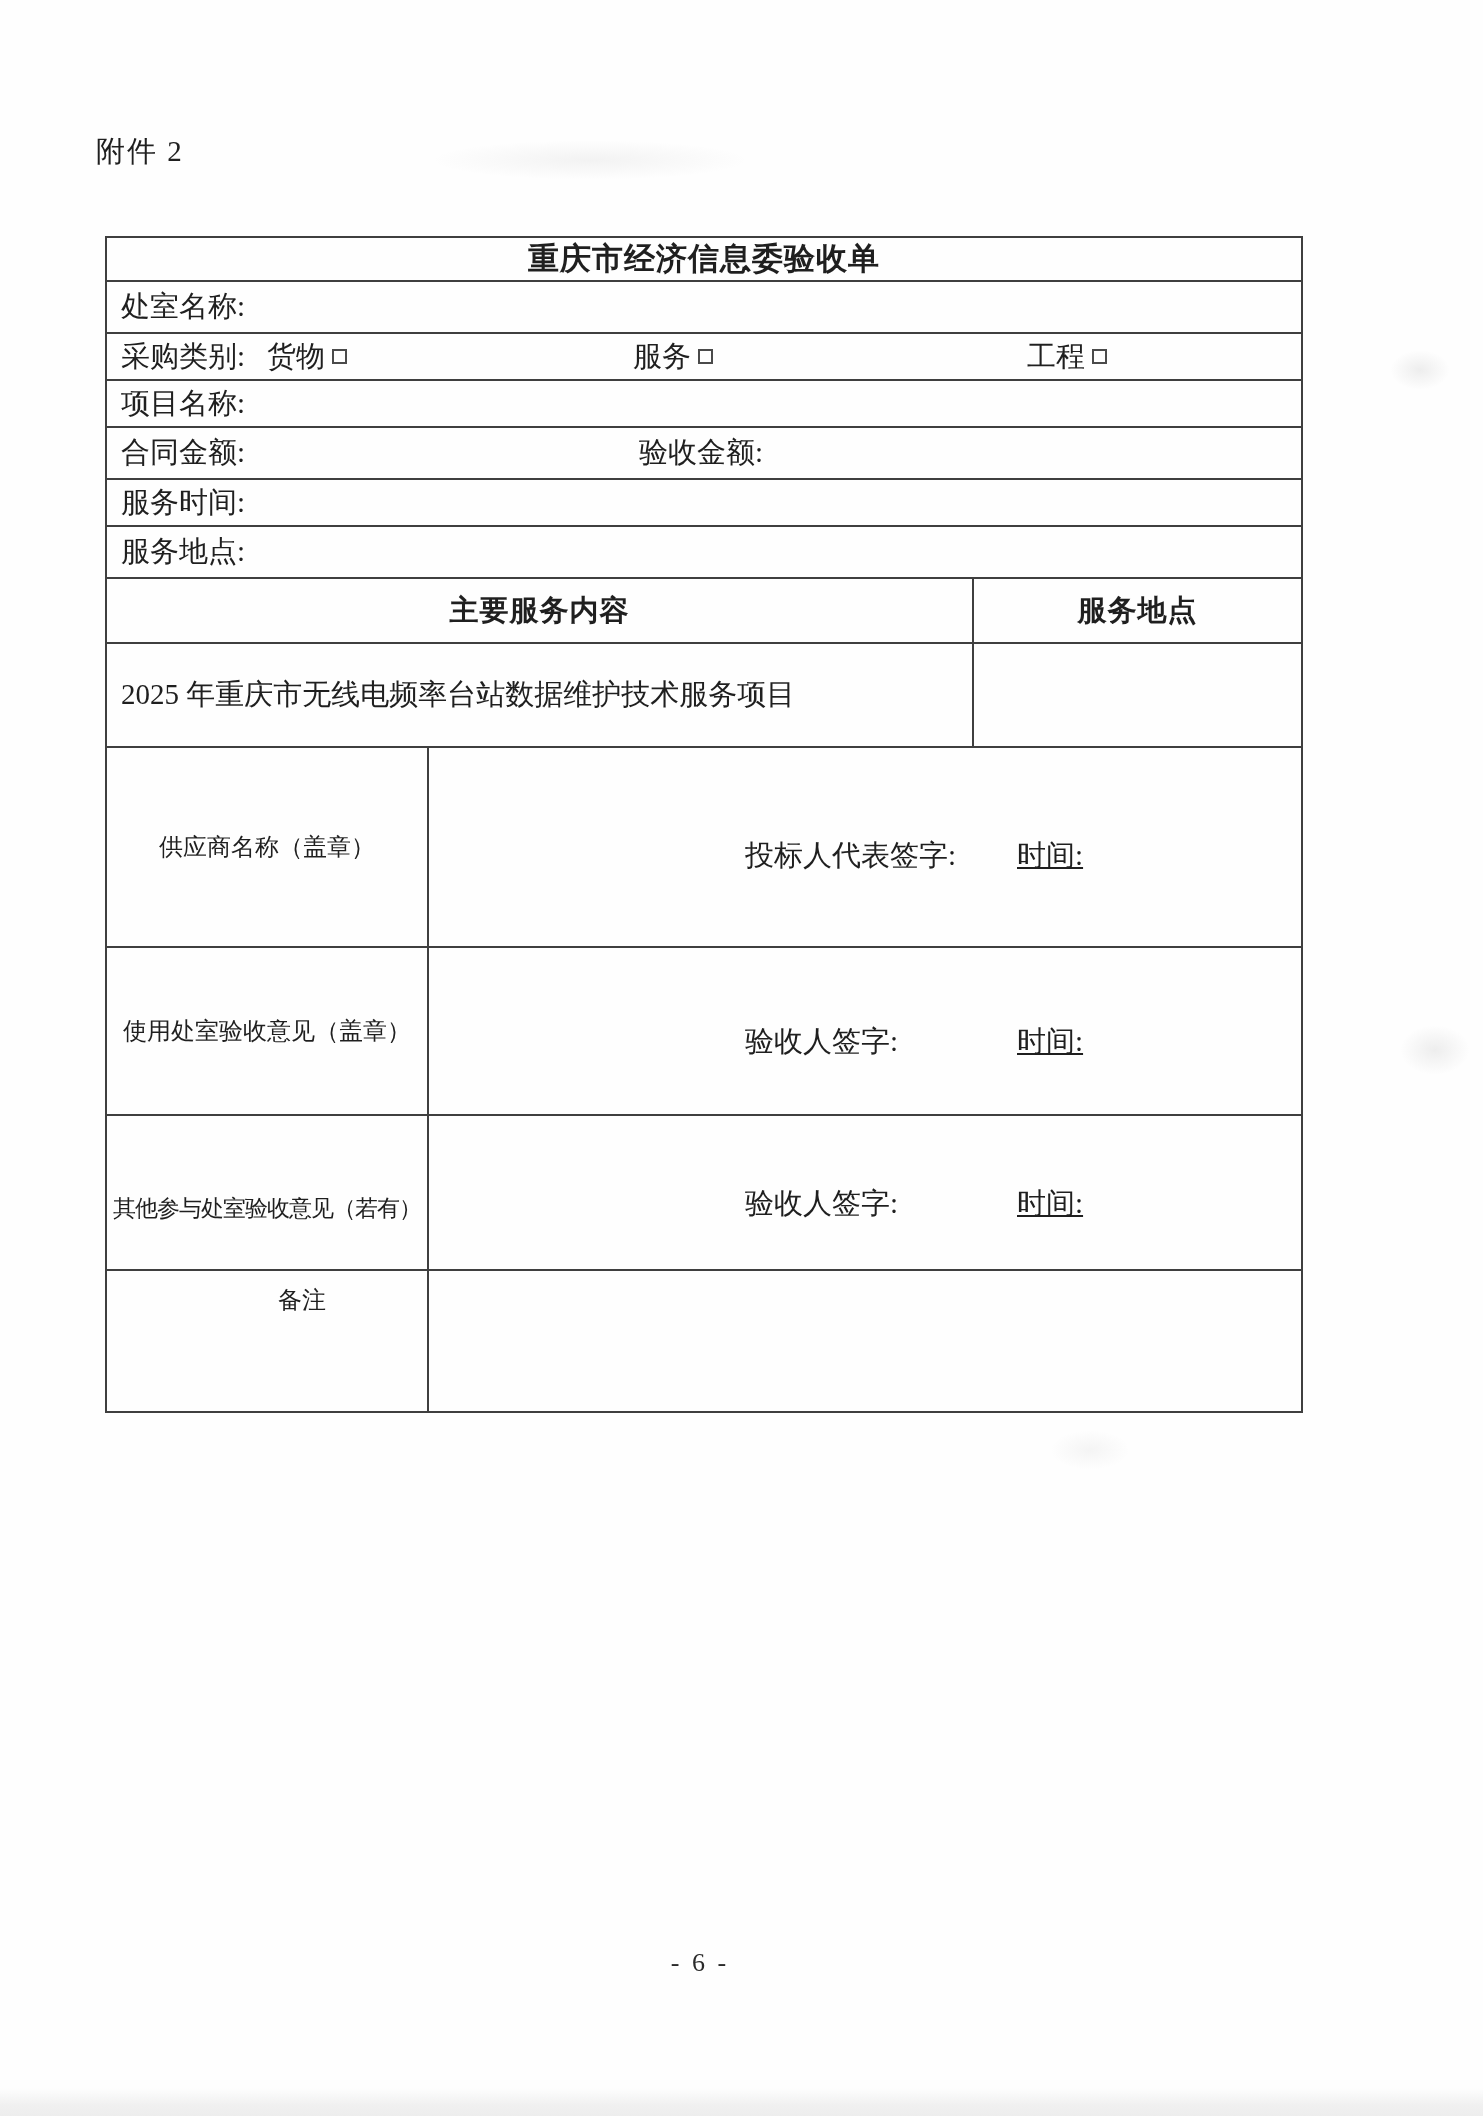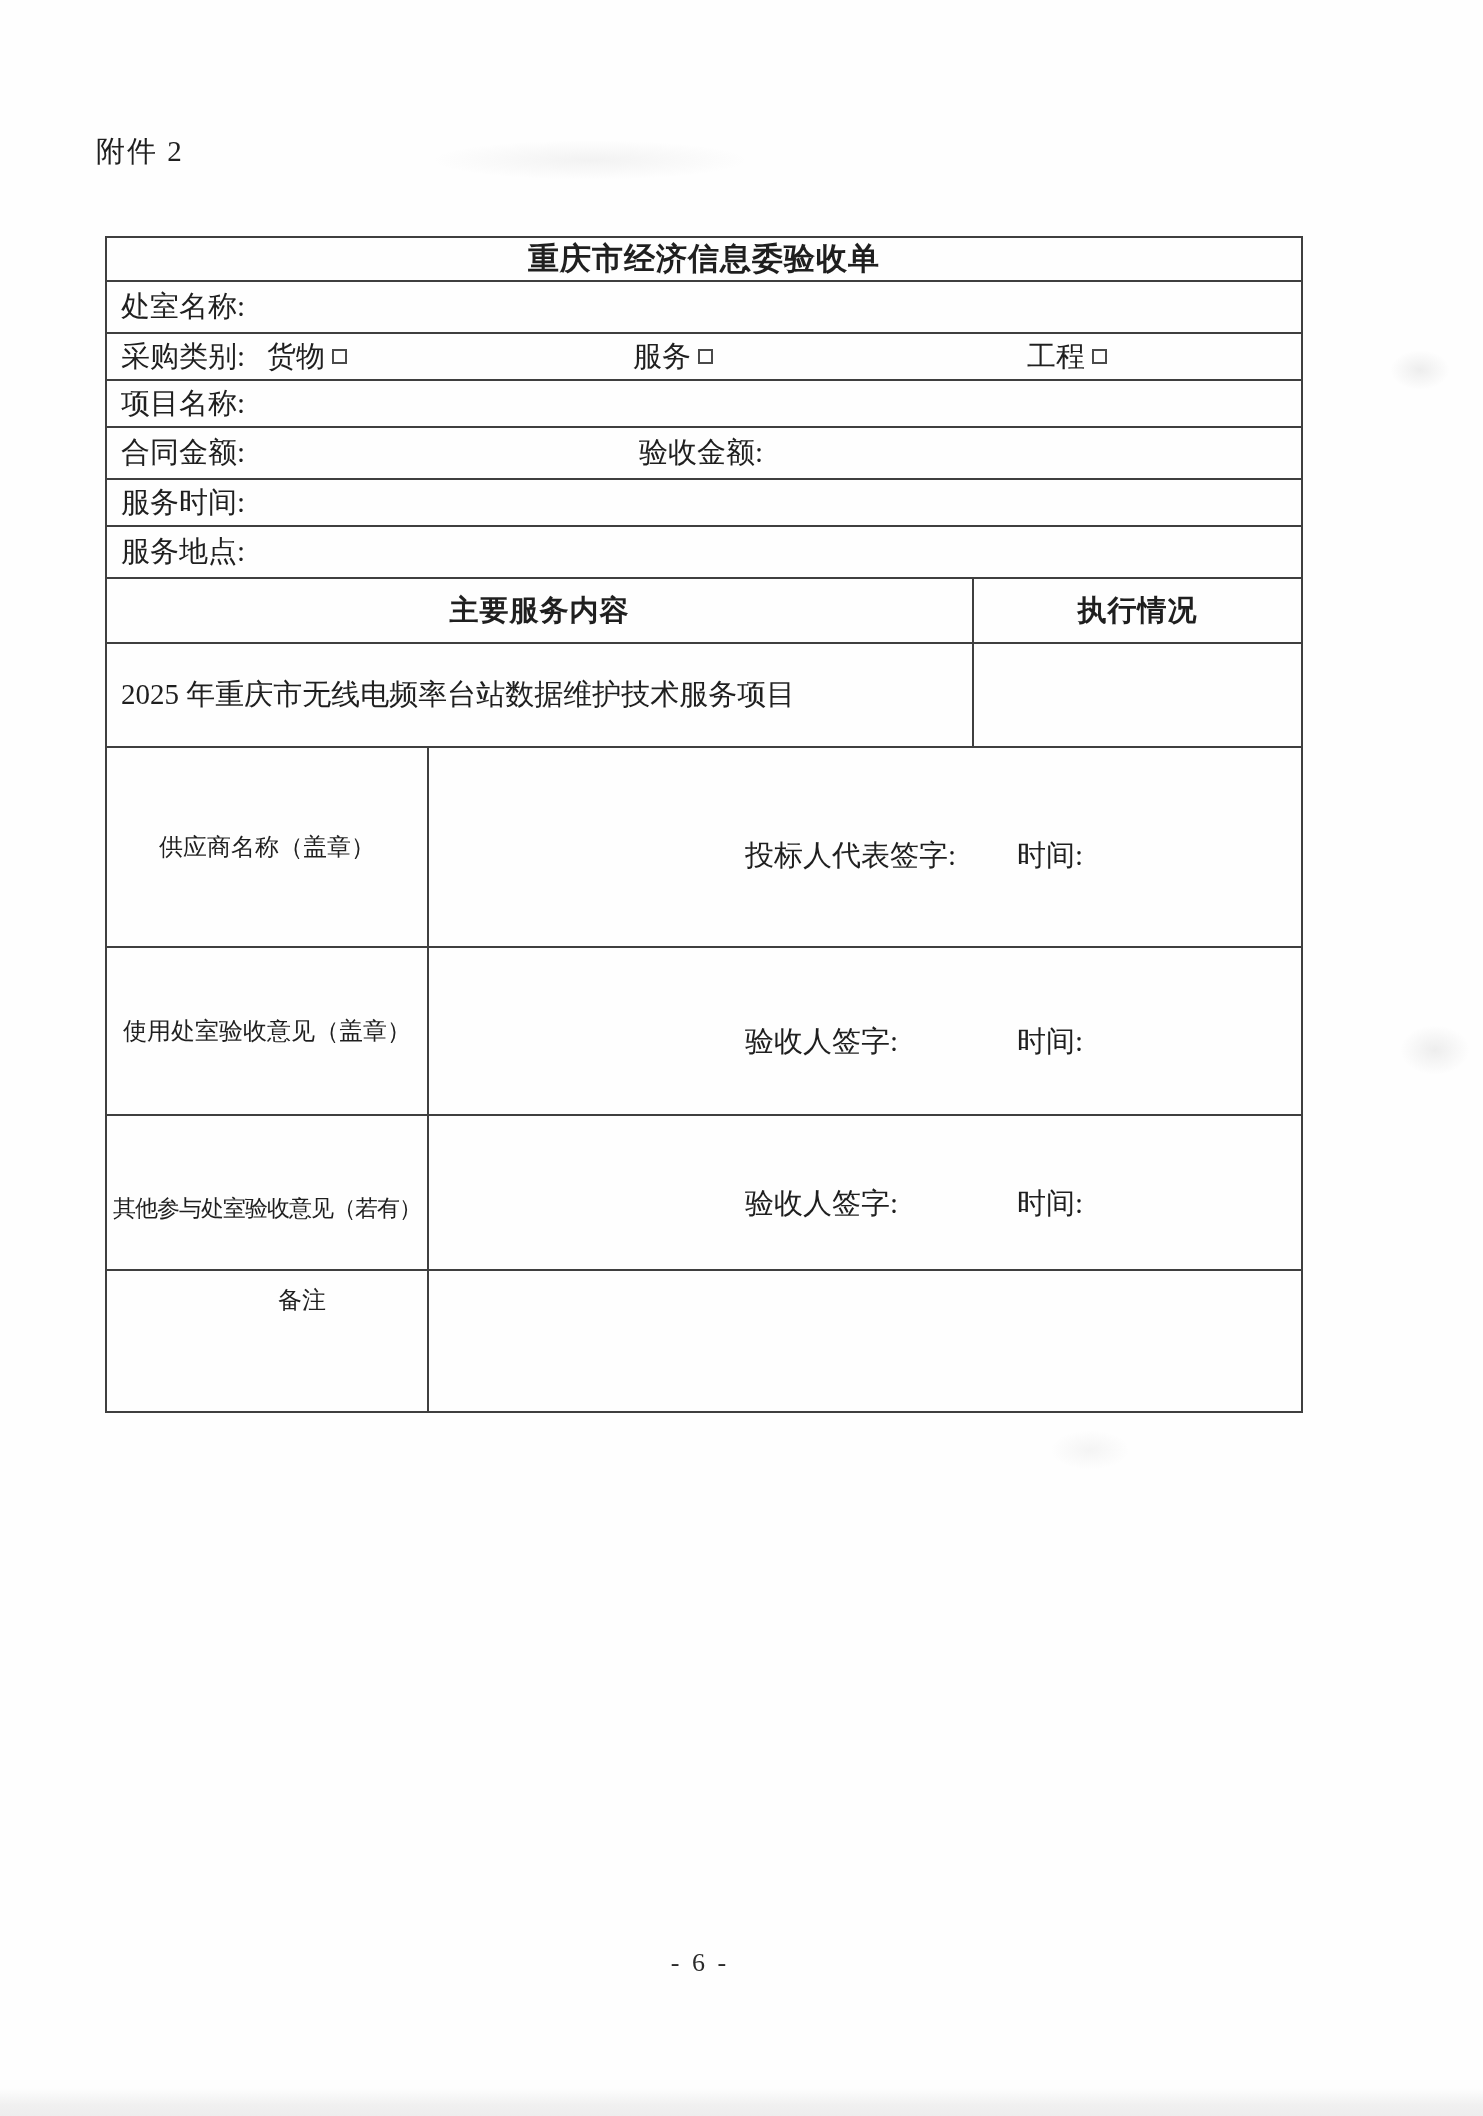--- a/index.html
+++ b/index.html
@@ -63,21 +63,21 @@
     display:flex;align-items:center;justify-content:center;text-align:center;}
   .sec .c-body{flex:1;position:relative;}
   .s1{height:200px;}
   .s2{height:168px;}
   .s3{height:155px;}
   .s4{height:140px;}
   .sec-label{font-size:24px;letter-spacing:0;}
   .sec-label.small{font-size:23px;letter-spacing:-1px;white-space:nowrap;margin-top:32px;}
   .s4 .c-label{align-items:flex-start;padding-top:13px;padding-left:70px;}
   .signline{position:absolute;font-size:29px;white-space:nowrap;}
-  .signline .time{position:absolute;white-space:nowrap;}
+  .signline .time{position:absolute;white-space:nowrap;text-decoration:underline;}
   
   .cbx{
     display:inline-block;width:15px;height:15px;
     border:2px solid #4a4a4a;margin-left:7px;margin-bottom:1px;
     vertical-align:baseline;background:transparent;
   }
   .opt{position:absolute;top:0;height:100%;display:flex;align-items:center;font-size:29px;}
 </style>
 </head>
 <body>
@@ -131,21 +131,21 @@
 
   <div class="row r-simple h48">
     <span>服务地点:</span>
   </div>
 
   <div class="row r-head">
     <div class="cell c-left-wide">
       <div class="head-txt">主要服务内容</div>
     </div>
     <div class="cell c-right-wide">
-      <div class="head-txt">执行情况</div>
+      <div class="head-txt">服务地点</div>
     </div>
   </div>
 
   <div class="row r-content">
     <div class="cell c-left-wide">
       <div class="content-txt">2025 年重庆市无线电频率台站数据维护技术服务项目</div>
     </div>
     <div class="cell c-right-wide"></div>
   </div>
 

